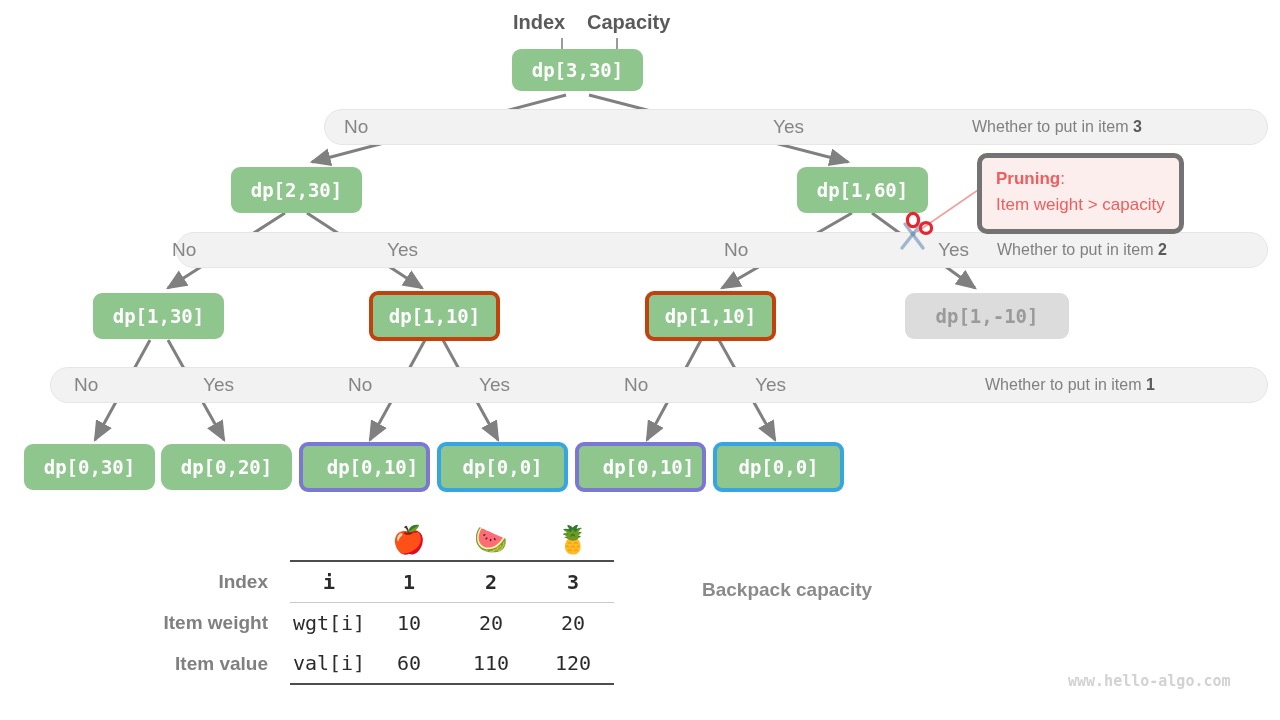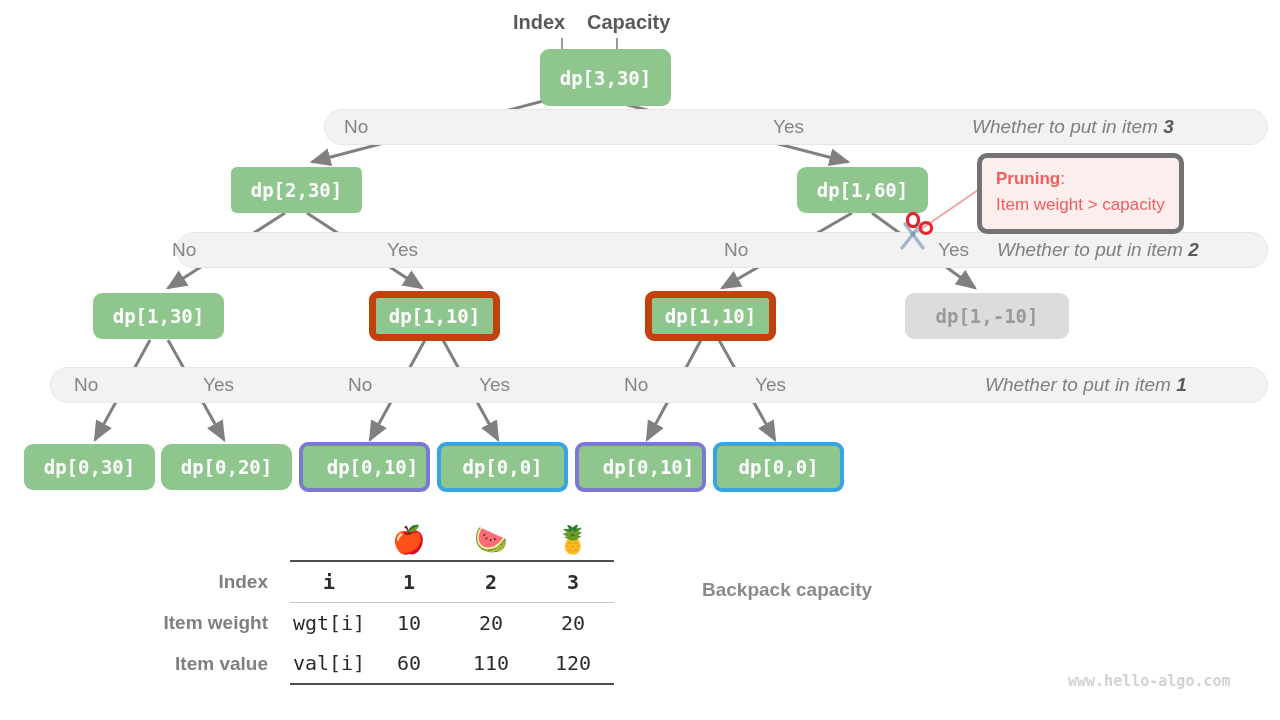--- a/index.html
+++ b/index.html
@@ -25,24 +25,23 @@
   .level-bar {
     position: absolute;
     background: #f2f2f2;
     border: 1px solid #e6e6e6;
     border-radius: 18px;
     height: 36px;
   }
   .level-label {
     position: absolute;
     color: #808080;
-    font-size: 19px;
+    font-size: 16px;
     line-height: 36px;
     white-space: nowrap;
-    font-style: italic;
   }
   .level-label.bold-tail b { color: #5a5a5a; font-weight: bold; }
   .branch-label {
     position: absolute;
     color: #858585;
     font-size: 19px;
     line-height: 36px;
     white-space: nowrap;
   }
 
@@ -54,21 +53,21 @@
     color: #ffffff;
     font-family: "DejaVu Sans Mono", monospace;
     font-size: 19px;
     font-weight: bold;
     display: flex;
     align-items: center;
     justify-content: center;
     letter-spacing: 0px;
     white-space: nowrap;
   }
-  .node.orange  { border: 7px solid #c2410c; }
+  .node.orange  { border: 4px solid #c2410c; }
   .node.purple  { border: 4px solid #7b78d4; padding-left: 16px; }
   .node.blue    { border: 4px solid #37a5e0; }
   .node.muted   { background: #dcdcdc; color: #9a9a9a; }
 
   
   .head-anno {
     position: absolute;
     color: #5a5a5a;
     font-size: 20px;
     font-weight: bold;
@@ -204,23 +203,23 @@
   <div class="branch-label" style="left:74px;  top:367px;">No</div>
   <div class="branch-label" style="left:203px; top:367px;">Yes</div>
   <div class="branch-label" style="left:348px; top:367px;">No</div>
   <div class="branch-label" style="left:479px; top:367px;">Yes</div>
   <div class="branch-label" style="left:624px; top:367px;">No</div>
   <div class="branch-label" style="left:755px; top:367px;">Yes</div>
   <div class="level-label bold-tail" style="left:985px; top:367px;">
     <span>Whether to put in item </span><b>1</b>
   </div>
 
-  <div class="node" style="left:540px; top:49px;  width:131px; height:57px;">dp[3,30]</div>
-
-  <div class="node" style="left:231px; top:167px; width:131px; height:46px;border-radius:6px;">dp[2,30]</div>
+  <div class="node" style="left:512px; top:49px;  width:131px; height:42px;">dp[3,30]</div>
+
+  <div class="node" style="left:231px; top:167px; width:131px; height:46px;">dp[2,30]</div>
   <div class="node" style="left:797px; top:167px; width:131px; height:46px;">dp[1,60]</div>
 
   <div class="node" style="left:93px;  top:293px; width:131px; height:46px;">dp[1,30]</div>
   <div class="node orange" style="left:369px; top:291px; width:131px; height:50px;">dp[1,10]</div>
   <div class="node orange" style="left:645px; top:291px; width:131px; height:50px;">dp[1,10]</div>
   <div class="node muted" style="left:905px; top:293px; width:164px; height:46px;">dp[1,-10]</div>
 
   <div class="node" style="left:24px;  top:444px; width:131px; height:46px;">dp[0,30]</div>
   <div class="node" style="left:161px; top:444px; width:131px; height:46px;border-radius:11px;">dp[0,20]</div>
   <div class="node purple" style="left:299px; top:442px; width:131px; height:50px;">dp[0,10]</div>

